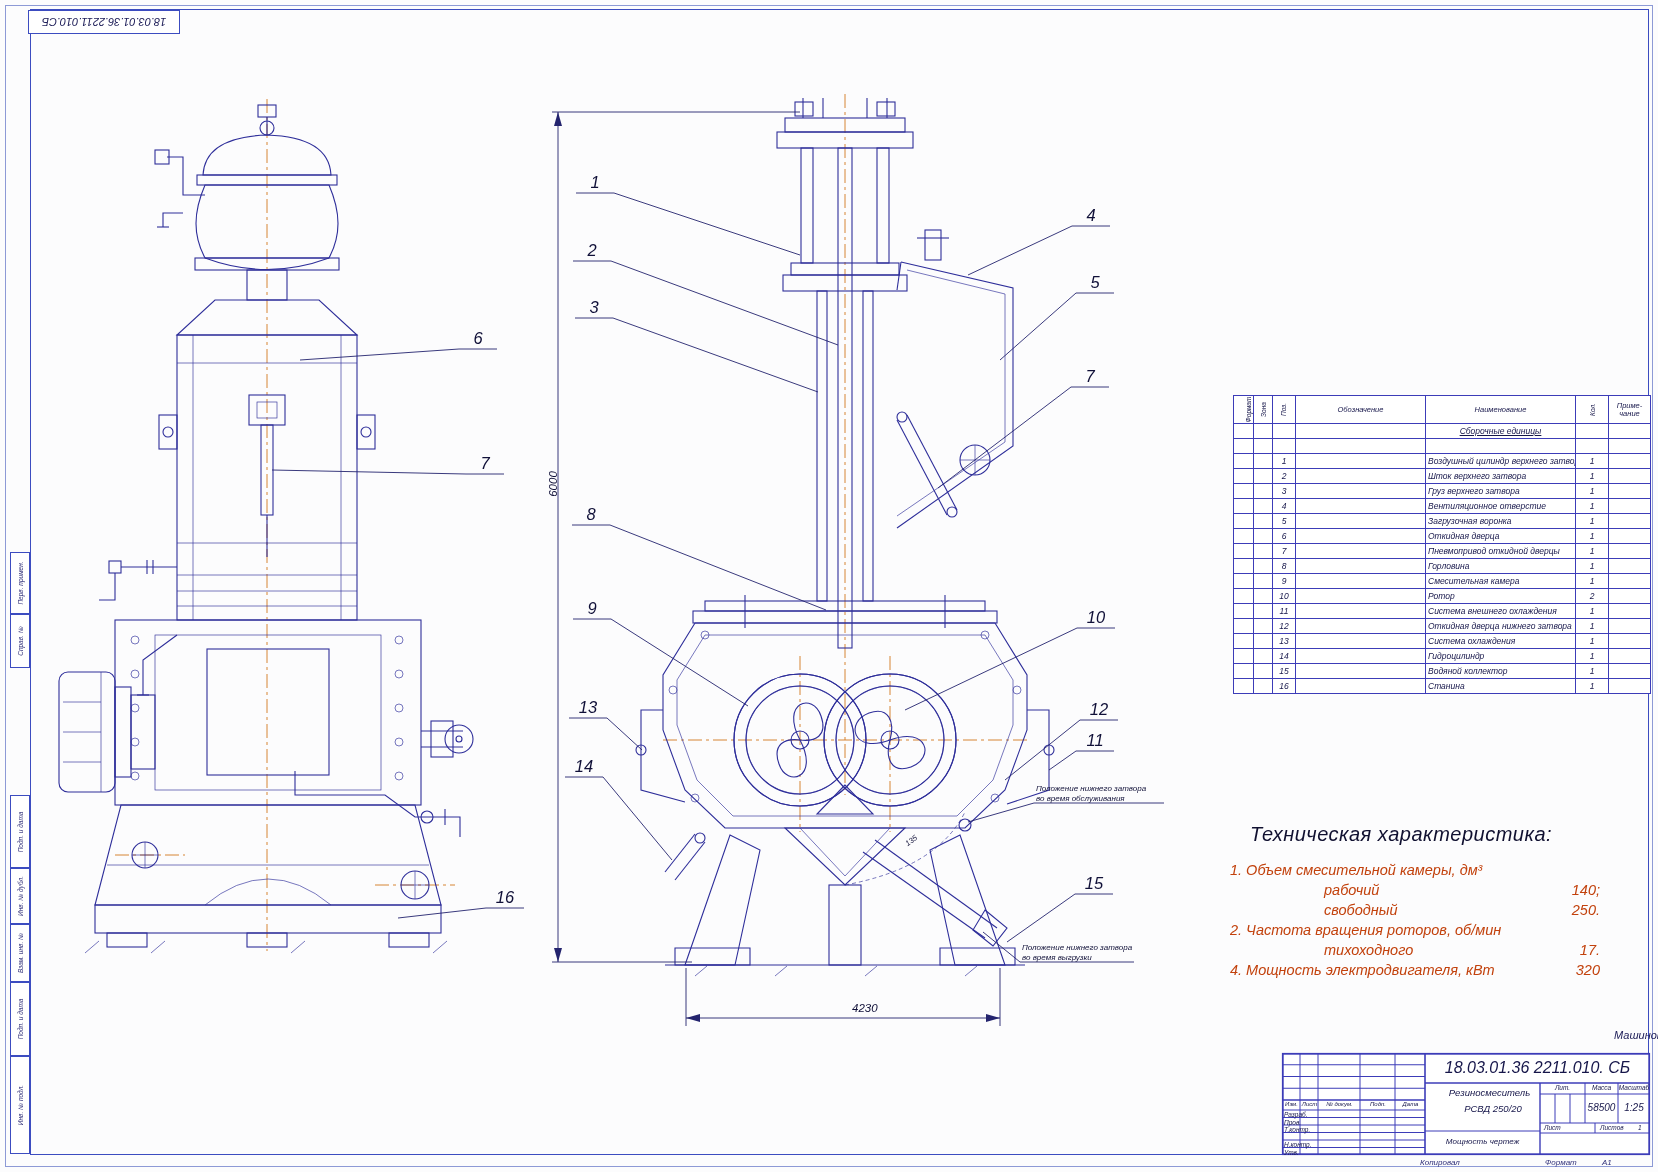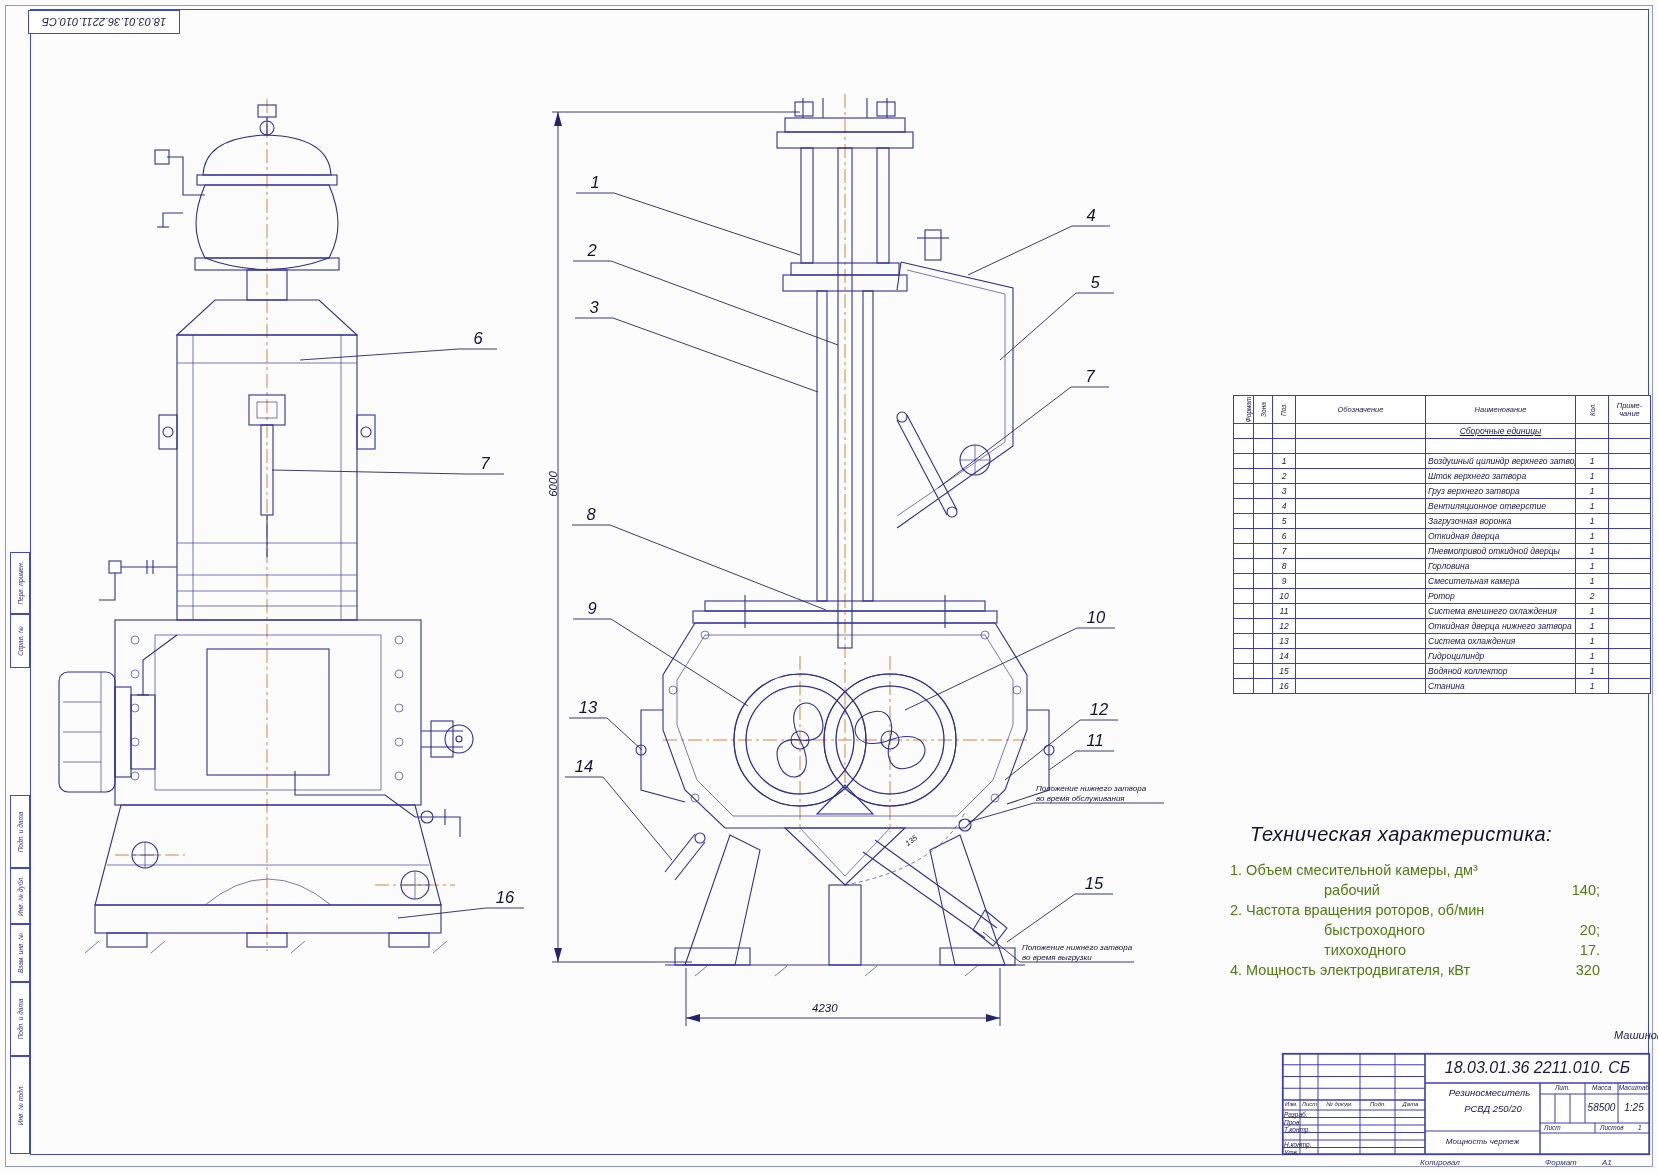--- a/index.html
+++ b/index.html
@@ -31,21 +31,21 @@
        font-size:8.5px; color:#16164a; overflow:hidden; white-space:nowrap; height:15px; padding:0 2px; }
   .parts thead th { height:28px; font-size:7.5px; }
   .parts .rot { display:inline-block; transform:rotate(-90deg); font-size:6.5px; }
   .parts .c { text-align:center; }
   .parts .sec { text-align:center; text-decoration:underline; }
   .parts .hdr2 { white-space:pre-line; line-height:8px; text-align:center; }
   .parts table { border:1.8px solid #3c3cb8; }
   
   .tech { position:absolute; left:1196px; top:806px; width:410px;margin-top:17px; }
   .tech-title { text-align:center; font-style:italic; font-size:20px; letter-spacing:0.5px; color:#101030; margin-bottom:16px; }
-  .tc-line { display:flex; height:20px; font-size:14.5px; color:#4d7c0f; }
+  .tc-line { display:flex; height:20px; font-style:italic; font-size:14.5px; color:#c2410c; }
   .tc-fill { flex:1; }
   .tc-val { padding-right:6px; }
   .ind0 { padding-left:34px; } .ind1 { padding-left:128px; }
   
   .tblock { position:absolute; left:1282px; top:1053px; width:368px; height:102px; background:#fff; }
   .tblock .txt { position:absolute; font-style:italic; color:#16164a; }
   .sig { position:absolute; left:1614px; top:1029px; font-style:italic; font-size:11px; color:#20205a; }
   .footer-txt { position:absolute; font-style:italic; font-size:8px; color:#32327a; }
 </style>
 </head>
@@ -293,21 +293,21 @@
     <path class="arr" d="M554,948 L558,962 L562,948 Z"></path>
 
     <line x1="686" y1="1018" x2="1000" y2="1018"></line>
     <line x1="686" y1="968" x2="686" y2="1026"></line>
     <line x1="1000" y1="968" x2="1000" y2="1026"></line>
     <path class="arr" d="M700,1014 L686,1018 L700,1022 Z"></path>
     <path class="arr" d="M986,1014 L1000,1018 L986,1022 Z"></path>
   </svg>
 
   <div class="dim-text" style="left:540px; top:478px; transform:rotate(-90deg); transform-origin:center;">6000</div>
-  <div class="dim-text" style="left:812px; top:1002px;">4230</div>
+  <div class="dim-text" style="left:852px; top:1002px;">4230</div>
   <div class="dim-text" style="left:905px; top:836px; font-size:7.5px; transform:rotate(-38deg);">135</div>
 
   <div class="parts">
     <table>
       <colgroup>
         <col style="width:20px">
           <col style="width:19px">
           <col style="width:23px">
         <col style="width:130px">
           <col style="width:150px">
@@ -500,28 +500,28 @@
           <span class="ind0">1. Объем смесительной камеры, дм³</span>
           <span class="tc-fill"></span>
           <span class="tc-val"></span>
         </div>
         <div class="tc-line">
           <span class="ind1">рабочий</span>
           <span class="tc-fill"></span>
           <span class="tc-val">140;</span>
         </div>
         <div class="tc-line">
+          <span class="ind1">свободный</span>
+          <span class="tc-fill"></span>
+          <span class="tc-val">250.</span>
+        </div>
+        <div class="tc-line">
           <span class="ind0">2. Частота вращения роторов, об/мин</span>
           <span class="tc-fill"></span>
           <span class="tc-val"></span>
-        </div>
-        <div class="tc-line">
-          <span class="ind1">быстроходного</span>
-          <span class="tc-fill"></span>
-          <span class="tc-val">20;</span>
         </div>
         <div class="tc-line">
           <span class="ind1">тихоходного</span>
           <span class="tc-fill"></span>
           <span class="tc-val">17.</span>
         </div>
         <div class="tc-line">
           <span class="ind0">4. Мощность электродвигателя, кВт</span>
           <span class="tc-fill"></span>
           <span class="tc-val">320</span>

